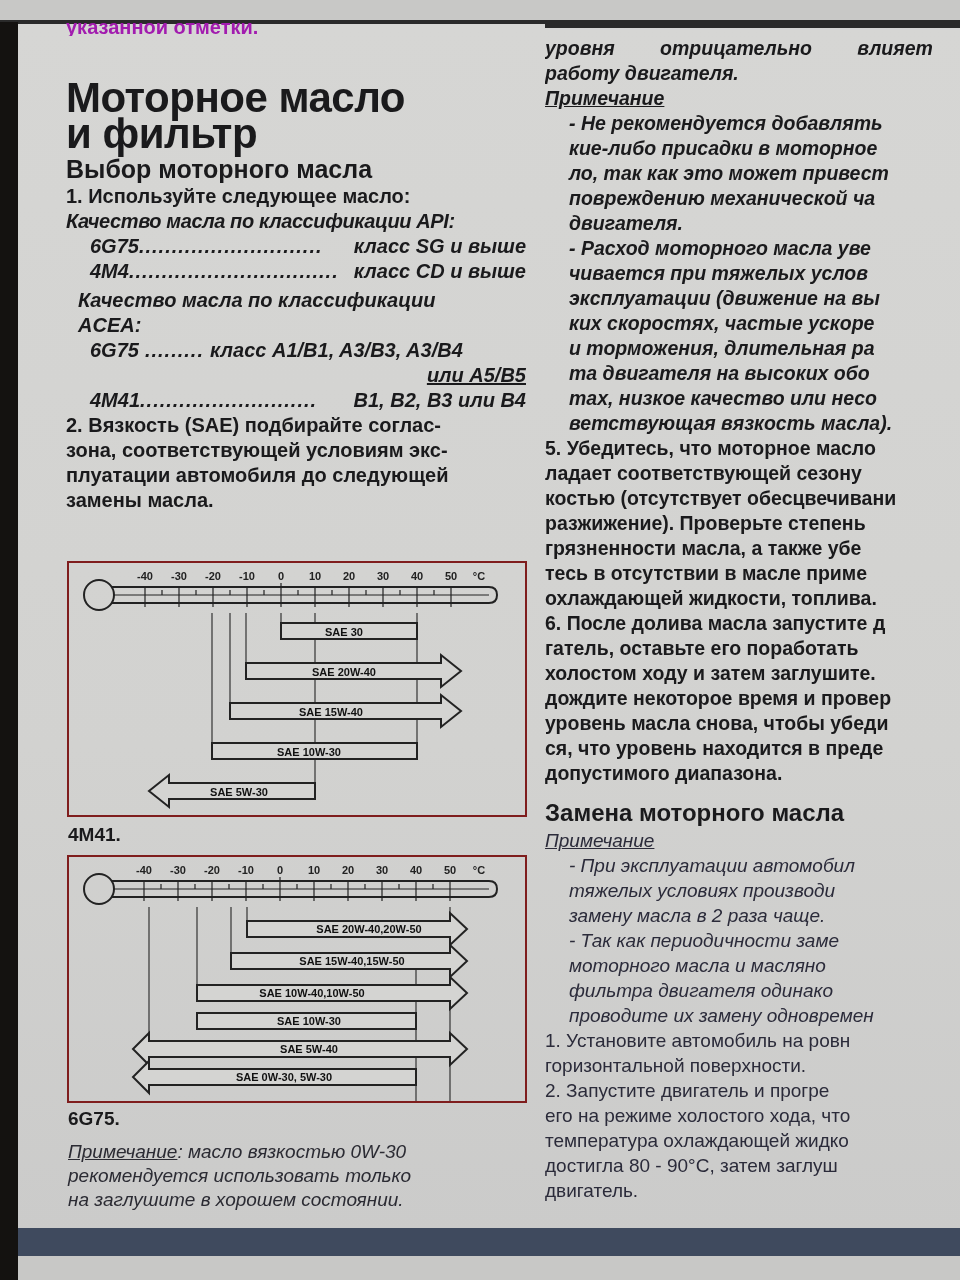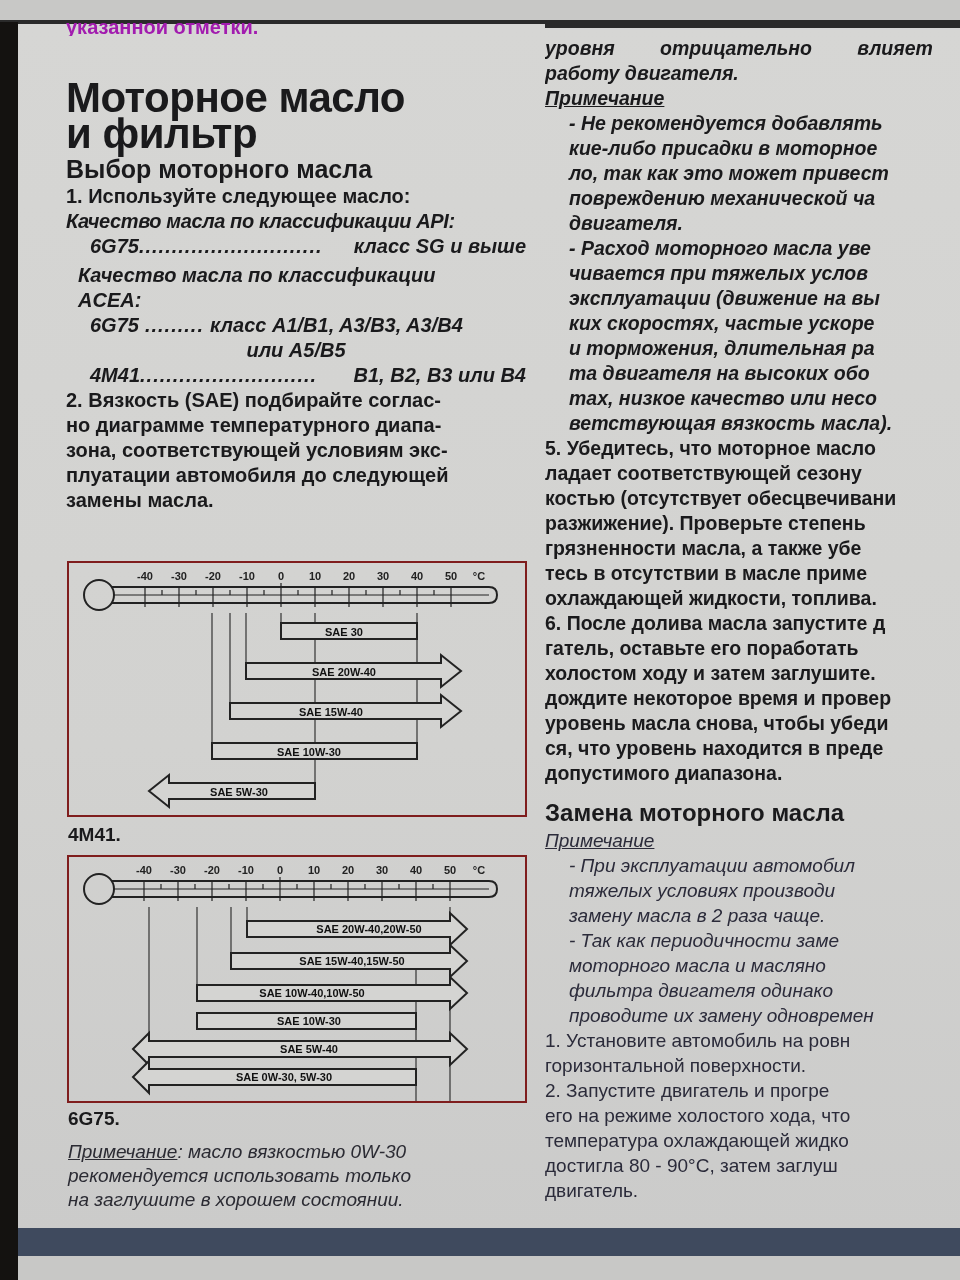--- a/index.html
+++ b/index.html
@@ -23,21 +23,21 @@
   .col-right { position: absolute; left: 545px; top: 24px; width: 430px; overflow: hidden; }
 
   .cut-line { font-size: 20px; font-weight: bold; color: #a21caf; height: 14px; overflow: hidden; line-height: 10px; margin-top: -2px; }
   .h1 { font-size: 42px; font-weight: bold; letter-spacing: -0.5px; line-height: 36px; margin-top: 44px; }
   .h2 { font-size: 25px; font-weight: bold; line-height: 30px; margin-top: 2px; }
   .p { font-size: 20px; font-weight: bold; line-height: 25px; }
   .it { font-style: italic; }
   .ind { padding-left: 24px; }
   .row { display: flex; align-items: baseline; white-space: nowrap; }
   .row .dots { flex: 1; overflow: hidden; letter-spacing: 1px; }
-  .right-al { text-align: center; }
+  .right-al { text-align: right; text-decoration: underline; }
   .u { text-decoration: underline; }
 
   .caption { font-size: 19px; font-weight: bold; margin-top: 6px; height: 26px; }
   .diagram { position: absolute; border: 2px solid #7f1d1d; background: transparent; }
   .diagram svg { position: absolute; left: 0; top: 0; }
 
   .note { font-size: 19px; font-style: italic; line-height: 24px; color: #2b2b33; text-align: justify; }
   .rp { font-size: 19.5px; line-height: 25px; font-weight: bold; white-space: nowrap; }
   .rp-it { font-style: italic; }
   .rh { font-size: 24px; font-weight: bold; margin-top: 12px; line-height: 30px; }
@@ -61,38 +61,42 @@
     <div>и фильтр</div>
   </div>
   <div class="h2">Выбор моторного масла</div>
   <div class="p">1. Используйте следующее масло:</div>
   <div class="p it" style="letter-spacing:-0.4px;">Качество масла по классификации API:</div>
   <div class="p it ind row">
     <span>6G75</span>
     <span class="dots">............................</span>
     <span>класс SG и выше</span>
   </div>
+  <div class="p it ind row">
+    <span>4M4</span>
+    <span class="dots">................................</span>
+    <span>класс CD и выше</span>
+  </div>
   <div class="p it" style="margin-top:4px;margin-left:12px;">
     <div>Качество масла по классификации</div>
     <div>ACEA:</div>
   </div>
   <div class="p it ind row">
     <span>6G75</span>
     <span class="dots" style="flex:0 0 auto; margin:0 6px;">.........</span>
     <span>класс A1/B1, A3/B3, A3/B4</span>
   </div>
   <div class="p it right-al">или A5/B5</div>
   <div class="p it ind row">
     <span>4M41</span>
     <span class="dots">...........................</span>
     <span>B1, B2, B3 или B4</span>
   </div>
   <div class="p" style="font-weight:bold;">
     <div>2. Вязкость (SAE) подбирайте соглас-</div>
-    <div>но диаграмме температурного диапа-</div>
     <div>зона, соответствующей условиям экс-</div>
     <div>плуатации автомобиля до следующей</div>
     <div>замены масла.</div>
   </div>
 </div>
 
 <div class="diagram" style="left:67px; top:561px; width:456px; height:252px;">
   <svg width="456" height="252" viewBox="0 0 456 252">
     <g font-family="Liberation Sans, sans-serif" font-size="11" font-weight="bold" fill="#222">
       <text x="76" y="17" text-anchor="middle">-40</text>

